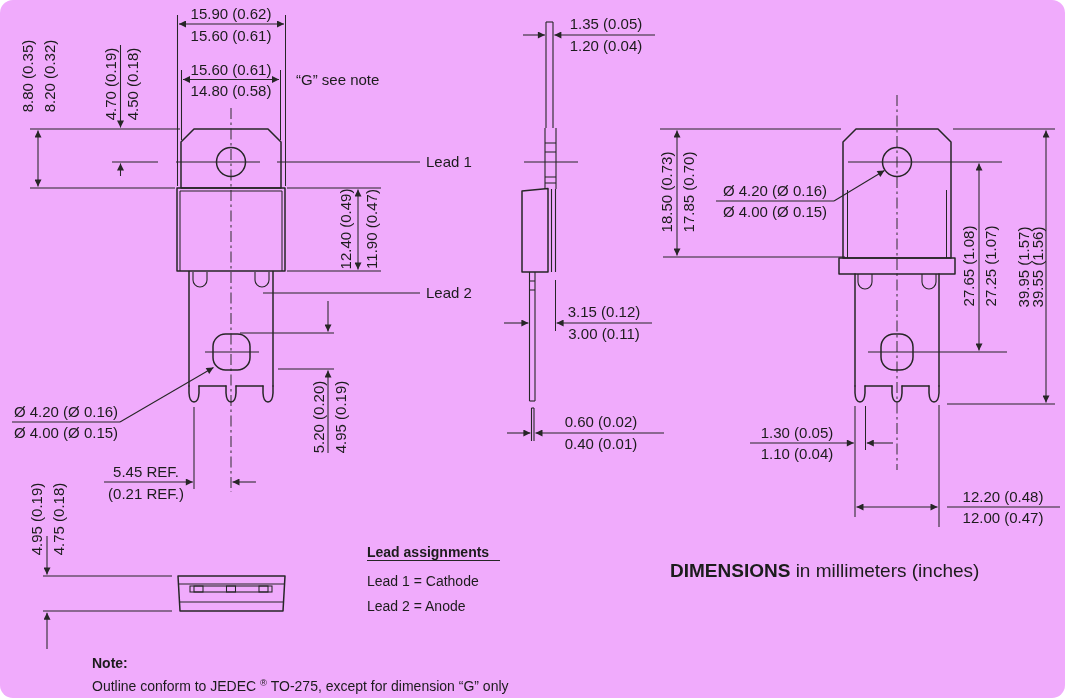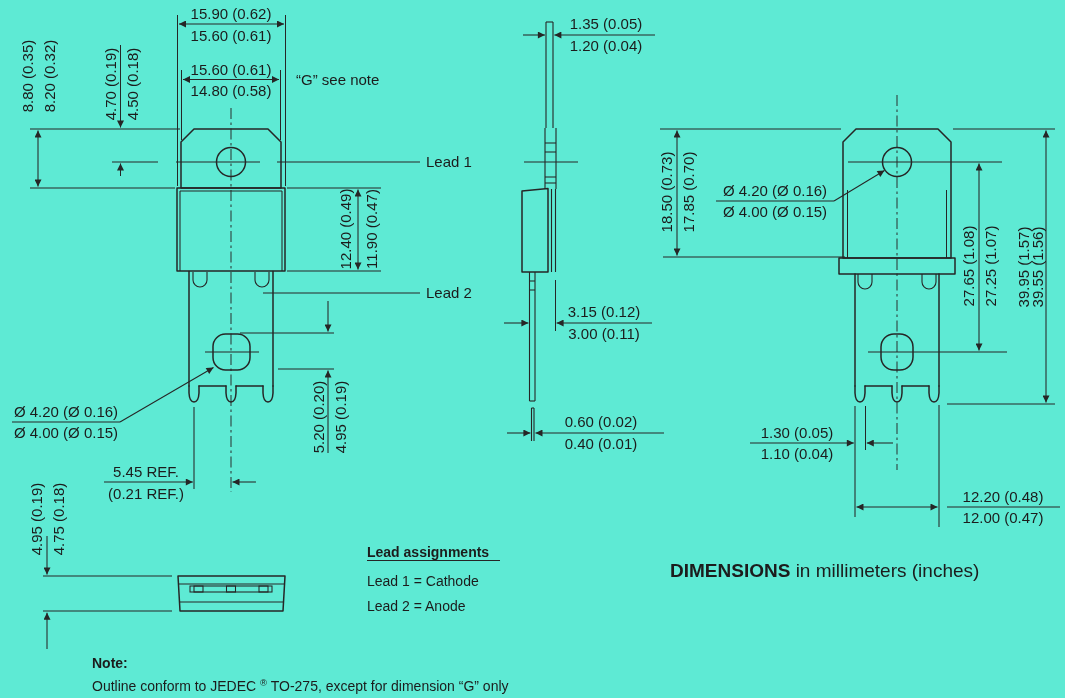--- a/index.html
+++ b/index.html
@@ -1,16 +1,16 @@
 <!DOCTYPE html>
 <html><head>
 <meta charset="utf-8">
 <style>
   html,body{margin:0;padding:0;background:#ffffff;}
-  #stage{position:relative;width:1065px;height:698px;background:#5eead4;overflow:hidden;}
+  #stage{position:relative;width:1065px;height:698px;background:#f0abfc;overflow:hidden;border-radius:13px;}
   svg{position:absolute;left:0;top:0;}
   svg text{fill:#1c1c1c;font-family:"Liberation Sans","DejaVu Sans",sans-serif;font-size:15px;}
   .ol{fill:none;stroke:#262626;stroke-width:1.5;stroke-linejoin:round;stroke-linecap:round;}
   .ol2{fill:none;stroke:#262626;stroke-width:1.1;stroke-linejoin:round;}
   .thin{fill:none;stroke:#262626;stroke-width:1.05;}
   .cl{fill:none;stroke:#262626;stroke-width:0.95;stroke-dasharray:11 3.5 2.5 3.5;}
   .b{font-weight:bold;}
   .mid{text-anchor:middle;}
   .rot{text-anchor:middle;dominant-baseline:central;}
   .sm{font-size:14px;}

